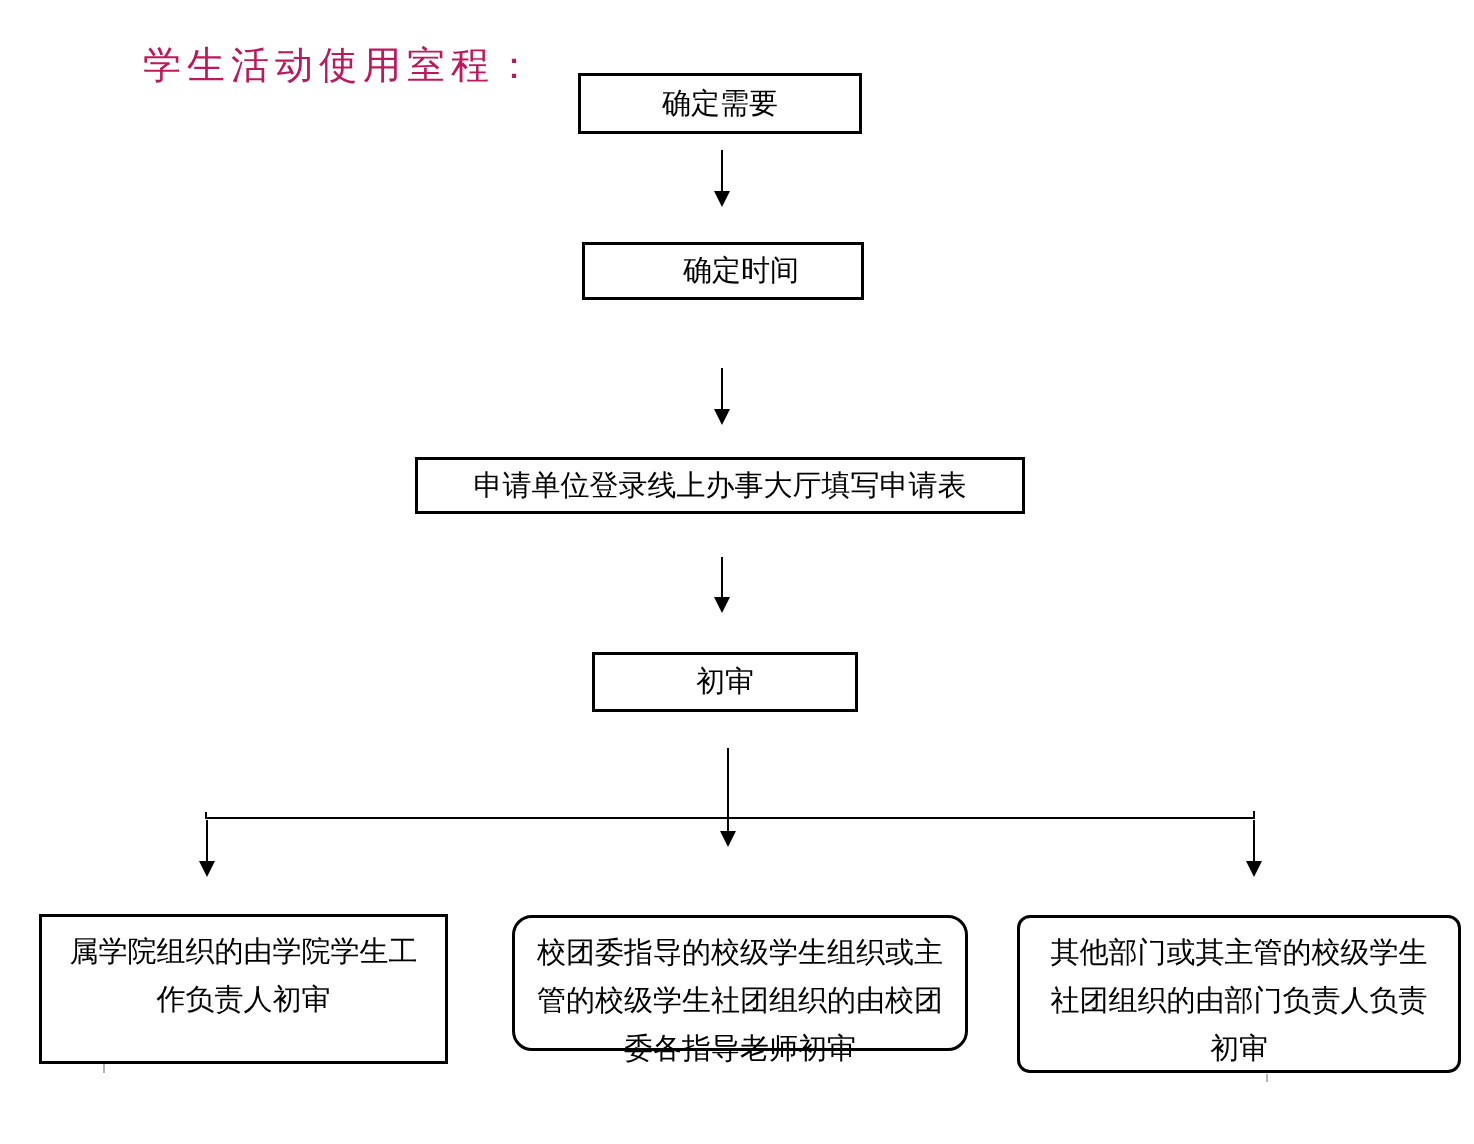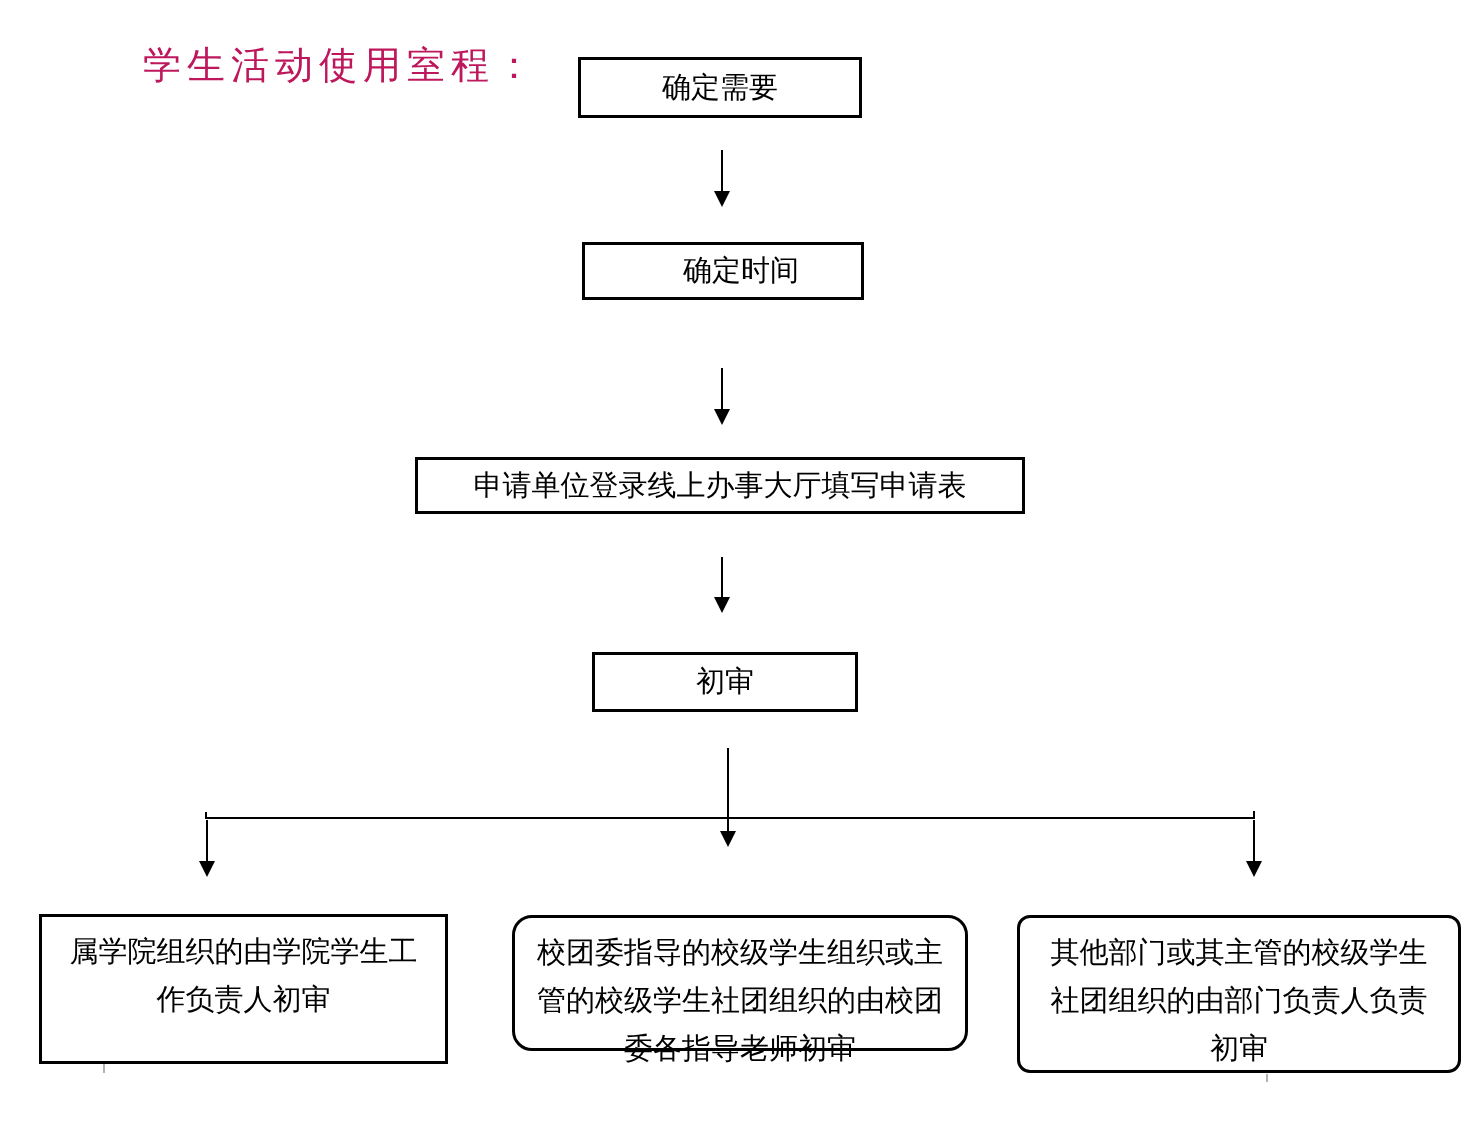--- a/index.html
+++ b/index.html
@@ -35,21 +35,21 @@
     text-align: center;
     display: flex;
     align-items: center;
     justify-content: center;
   }
   .node span {
     display: block;
     width: 100%;
     white-space: pre-line;
   }
-  .node-step1 { left: 578px; top: 57px;  width: 284px; height: 61px; }
+  .node-step1 { left: 578px; top: 73px;  width: 284px; height: 61px; }
   .node-step2 { left: 582px; top: 242px; width: 282px; height: 58px; padding-left: 36px; }
   .node-step3 { left: 415px; top: 457px; width: 610px; height: 57px; }
   .node-step4 { left: 592px; top: 652px; width: 266px; height: 60px; }
   .node-bottom {
     align-items: flex-start;
     padding-top: 10px;
     line-height: 48px;
   }
   .node-branch-left   { left: 39px;   top: 914px; width: 409px; height: 150px; }
   .node-branch-middle { left: 512px;  top: 915px; width: 456px; height: 136px; border-radius: 20px; }

